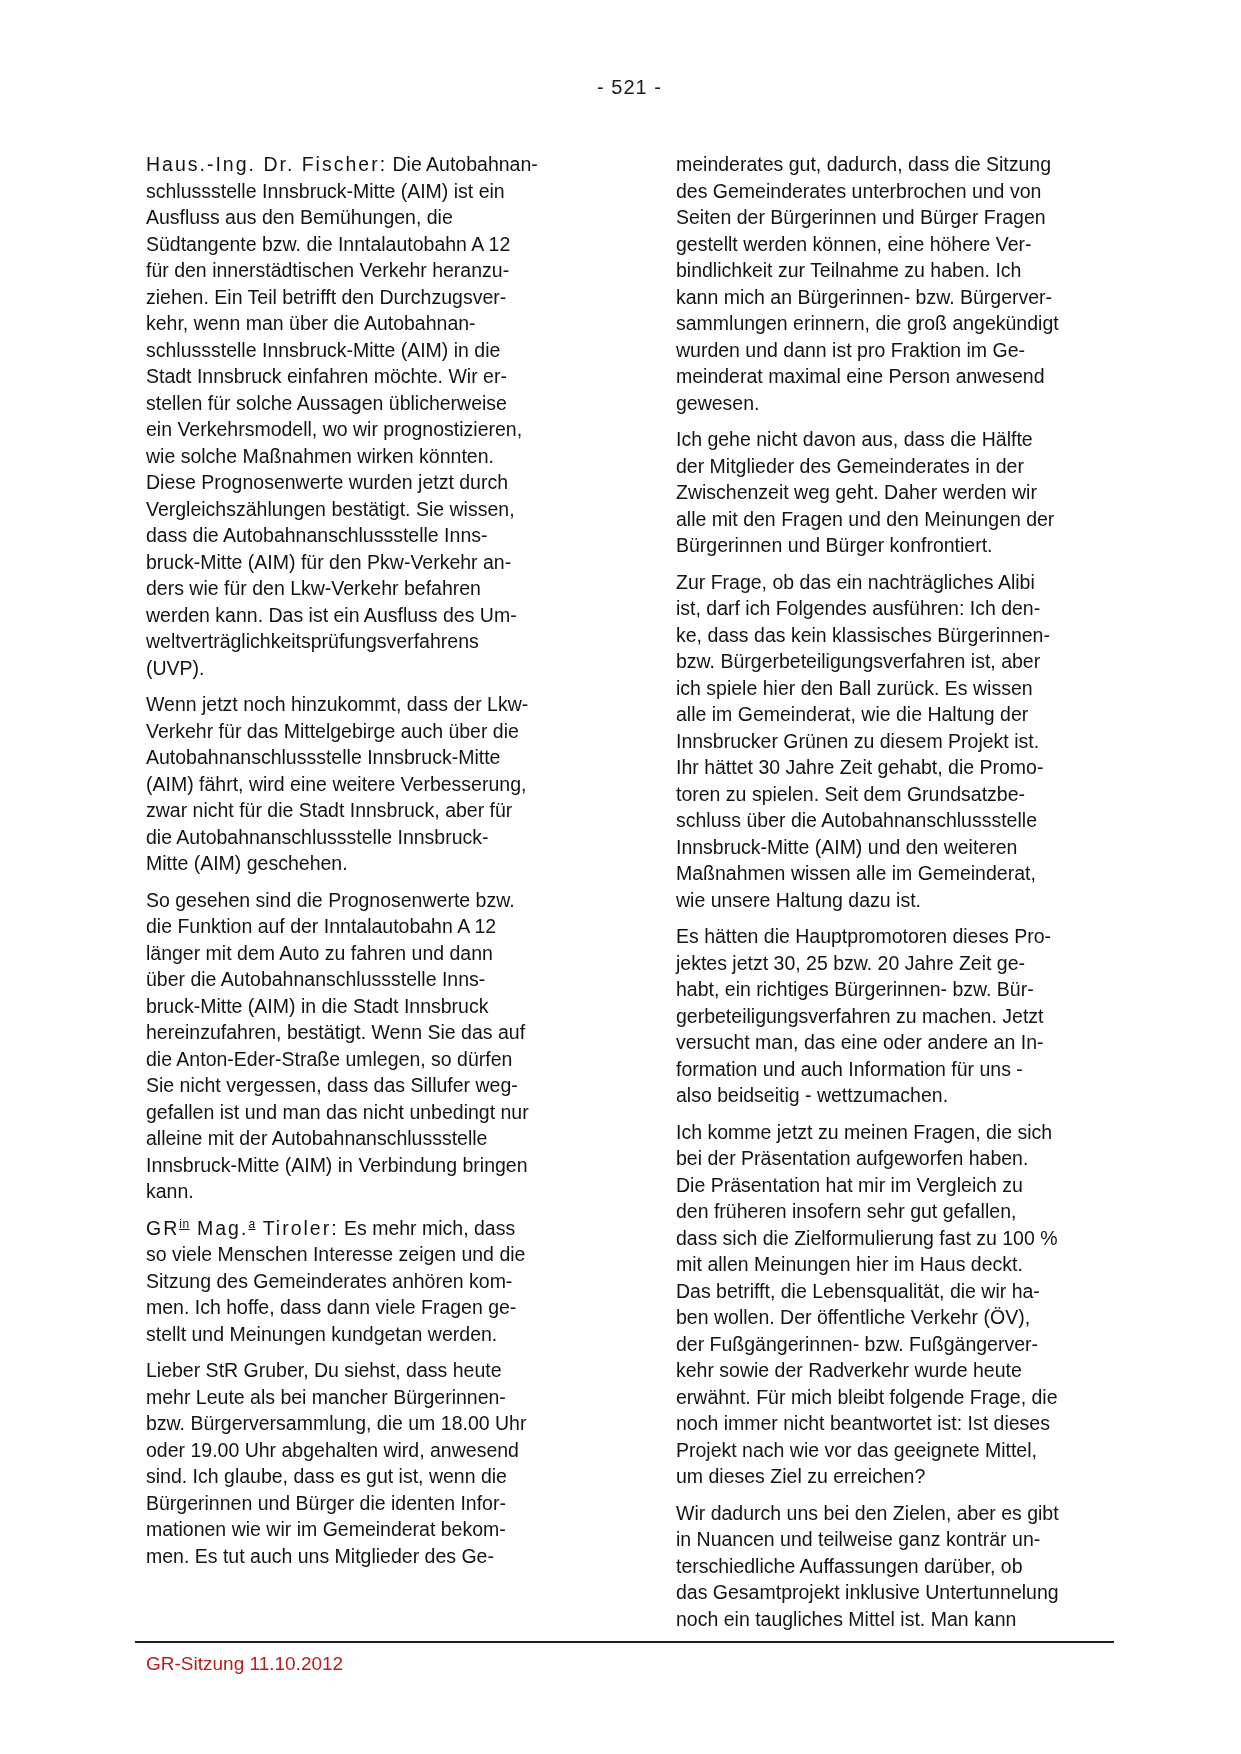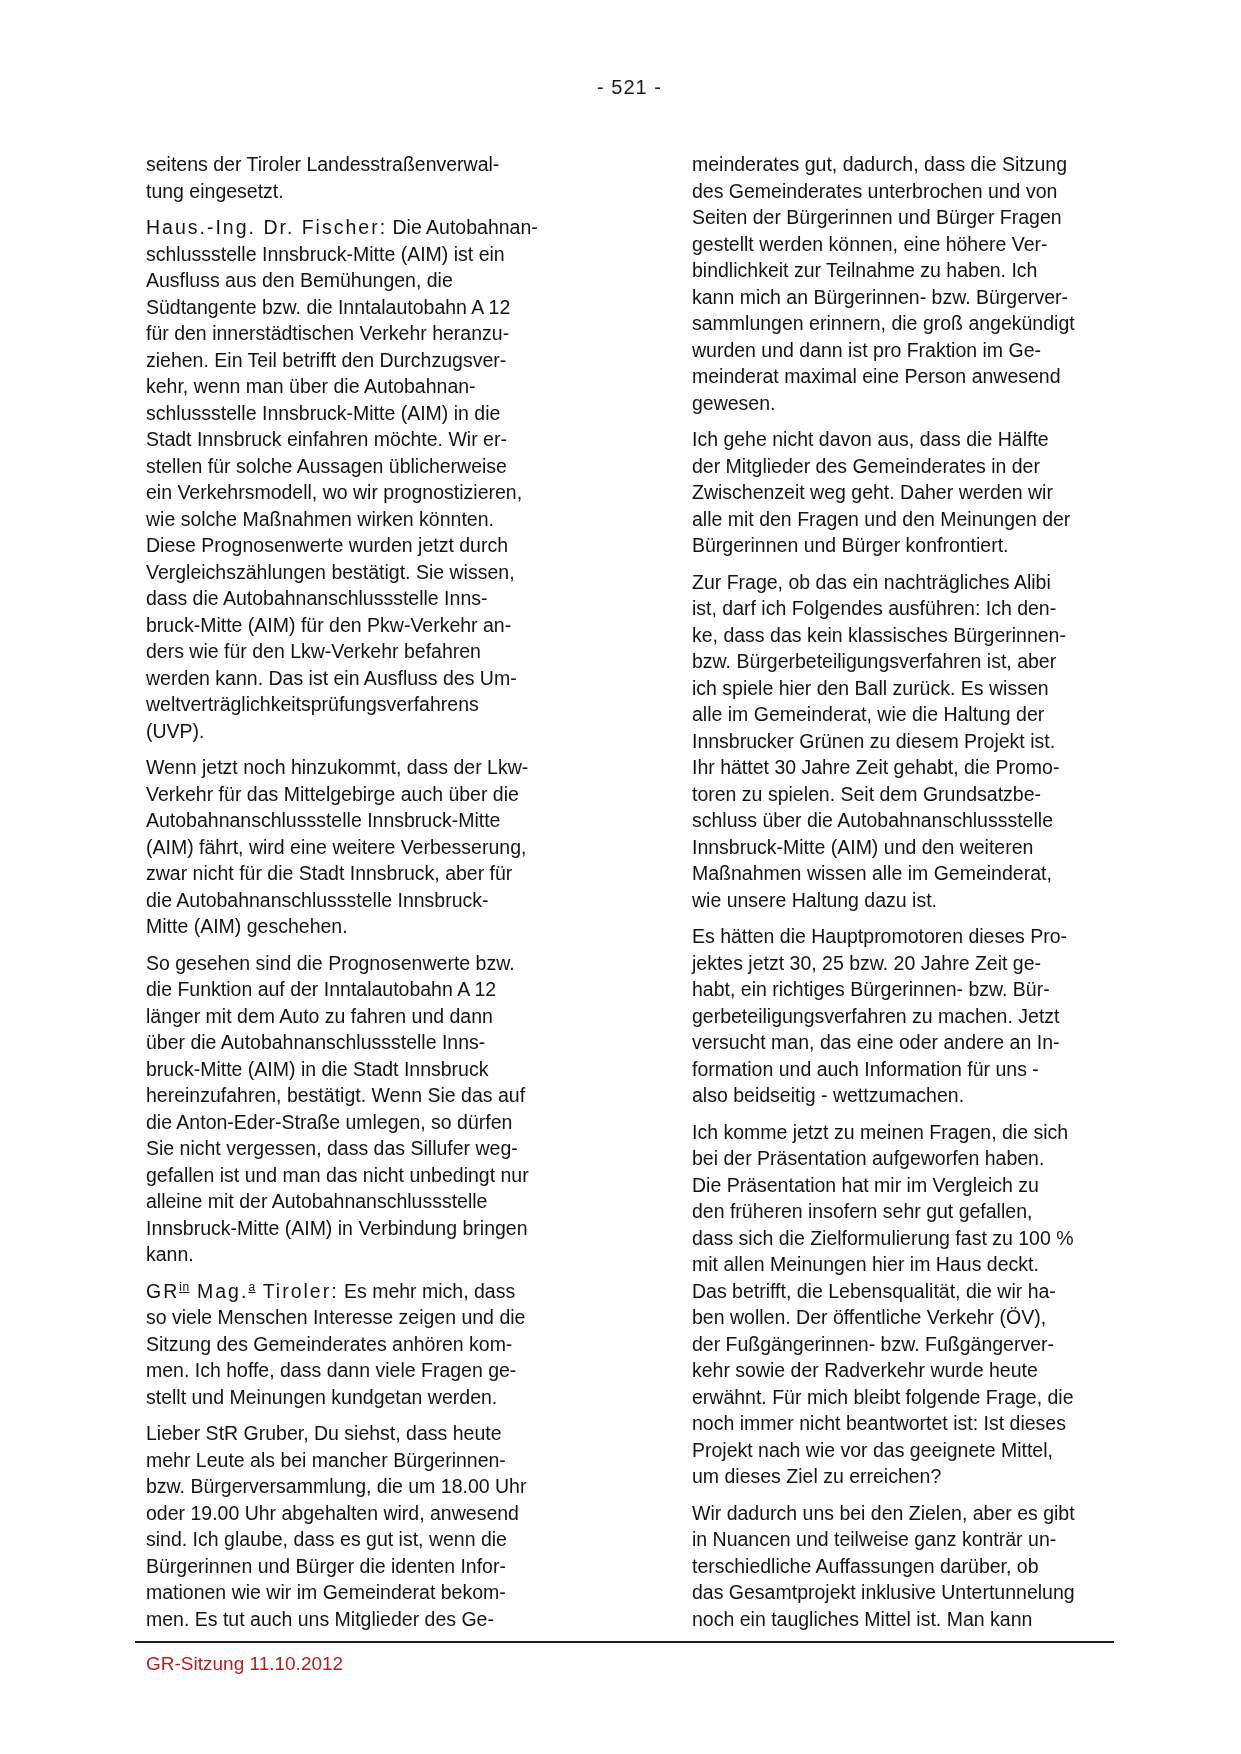--- a/index.html
+++ b/index.html
@@ -28,21 +28,21 @@
     color: #1a1a1a;
   }
   .col {
     position: absolute;
     top: 151px;
     font-size: 19.5px;
     line-height: 26.5px;
     color: #141414;
   }
   .col-left  { left: 146px; width: 436px; }
-  .col-right { left: 692px; width: 442px; }
+  .col-right { left: 676px; width: 442px; }
   .para {
     margin: 0 0 10px 0;
     white-space: pre;
   }
   .para:last-child { margin-bottom: 0; }
   .speaker {
     letter-spacing: 2px;
   }
   .speaker sup {
     font-size: 12px;
@@ -67,22 +67,20 @@
     color: #b91c1c;
   }
 </style>
 </head>
 <body>
 
 <div class="page">
   <div class="page-number">- 521 -</div>
 
   <div class="col col-left">
-    <p class="para">seitens der Tiroler Landesstraßenverwal-
-tung eingesetzt.</p>
     <p class="para"><span class="speaker">Haus.-Ing. Dr. Fischer:</span><span> Die Autobahnan-
 schlussstelle Innsbruck-Mitte (AIM) ist ein
 Ausfluss aus den Bemühungen, die
 Südtangente bzw. die Inntalautobahn A 12
 für den innerstädtischen Verkehr heranzu-
 ziehen. Ein Teil betrifft den Durchzugsver-
 kehr, wenn man über die Autobahnan-
 schlussstelle Innsbruck-Mitte (AIM) in die
 Stadt Innsbruck einfahren möchte. Wir er-
 stellen für solche Aussagen üblicherweise

